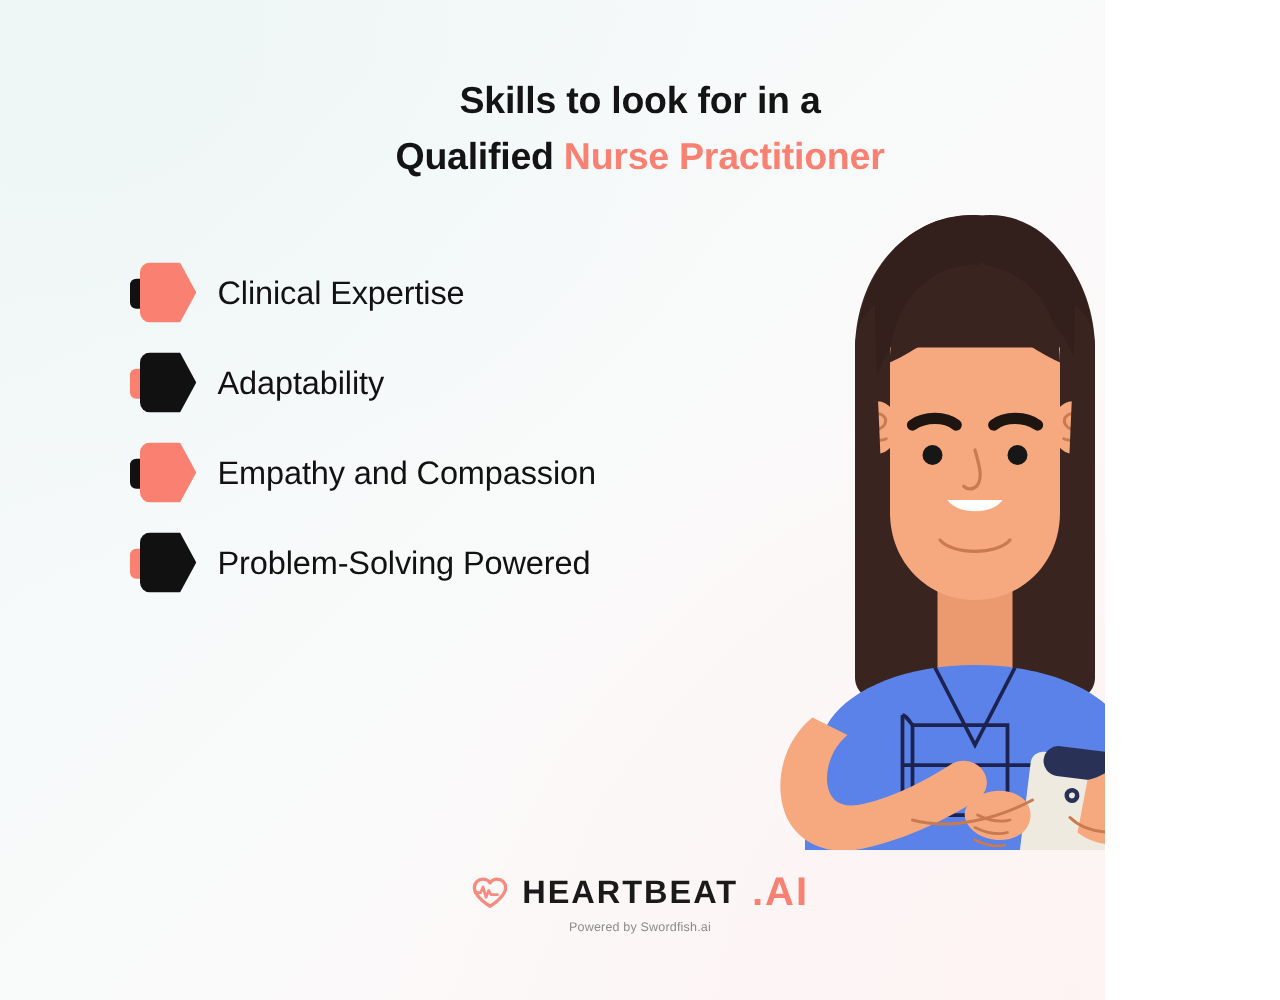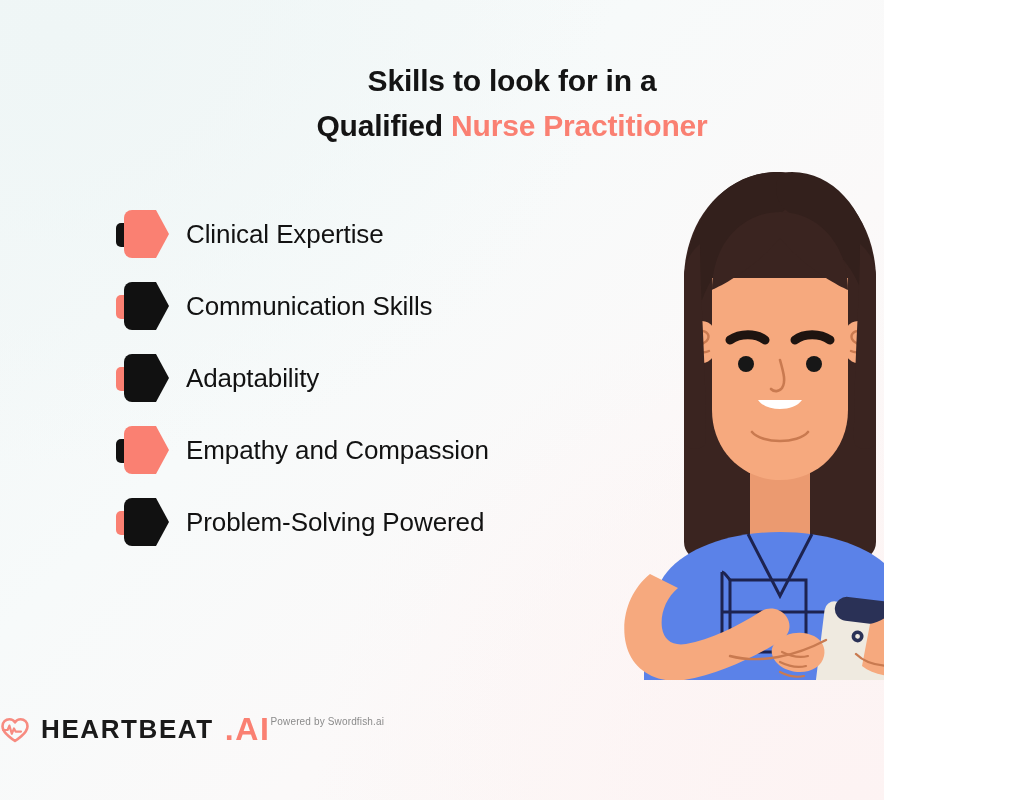--- a/index.html
+++ b/index.html
@@ -32,21 +32,21 @@
     letter-spacing:-0.2px;
     line-height:45px;
     color:#141414;
     white-space:nowrap;
   }
   .title-accent { color:#fa8072; }
 
   
   .skill-list {
     position:absolute;
-    top:210px; left:116px;
+    top:210px; left:104px;
     width:470px;
   }
   .skill-row {
     position:relative;
     height:48px;
     margin-bottom:24px;
     display:flex;
     align-items:center;
   }
   .marker {
@@ -83,21 +83,22 @@
     width:400px; height:520px;
   }
   .illustration svg { display:block; width:400px; height:520px; }
 
   
   .logo-block {
     position:absolute;
     left:0; bottom:52px;
     width:1024px;
     display:flex;
-    flex-direction:row;
+    flex-direction:column;
+    align-items:center;
   }
   .logo-row {
     display:flex;
     align-items:center;
     gap:11px;
   }
   .logo-heart { width:30px; height:26px; }
   .logo-heart svg { display:block; width:30px; height:26px; }
   .logo-word {
     font-size:26px;
@@ -135,31 +136,20 @@
         <span class="marker-tab" style="background:#111111"></span>
         <span class="marker-body">
           <svg viewBox="0 0 45 48">
               <path d="M8 0h24l13 24-13 24H8A8 8 0 0 1 0 40V8A8 8 0 0 1 8 0z" fill="#fa8072"></path>
             </svg>
         </span>
       </span>
       <span class="skill-label">Clinical Expertise</span>
     </div>
 
-    <div class="skill-row">
-      <span class="marker">
-        <span class="marker-tab" style="background:#fa8072"></span>
-        <span class="marker-body">
-          <svg viewBox="0 0 45 48">
-              <path d="M8 0h24l13 24-13 24H8A8 8 0 0 1 0 40V8A8 8 0 0 1 8 0z" fill="#111111"></path>
-            </svg>
-        </span>
-      </span>
-      <span class="skill-label">Communication Skills</span>
-    </div>
 
     <div class="skill-row">
       <span class="marker">
         <span class="marker-tab" style="background:#fa8072"></span>
         <span class="marker-body">
           <svg viewBox="0 0 45 48">
               <path d="M8 0h24l13 24-13 24H8A8 8 0 0 1 0 40V8A8 8 0 0 1 8 0z" fill="#111111"></path>
             </svg>
         </span>
       </span>

